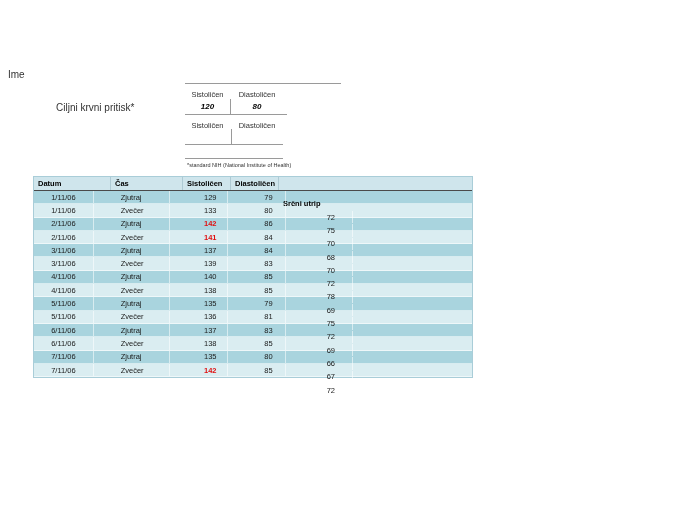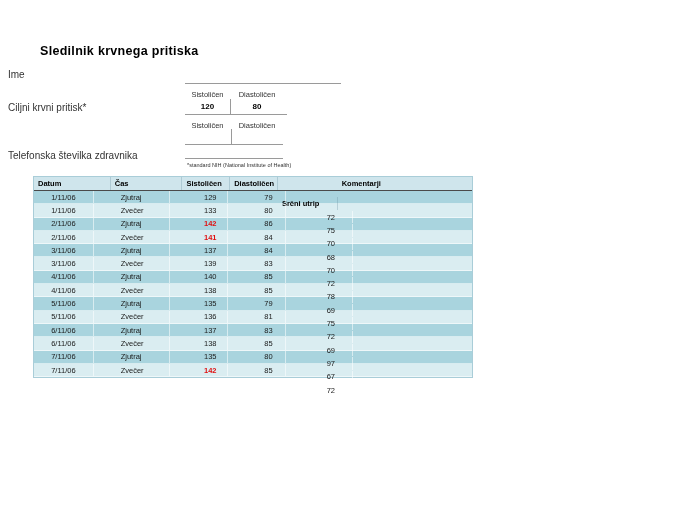--- a/index.html
+++ b/index.html
@@ -15,21 +15,21 @@
   .lbl {
     position:absolute; left:8px; width:183px; text-align:left;
     font-size:10px; color:#333; white-space:nowrap;
   }
   .sublbl {
     position:absolute; font-size:7.5px; color:#333; text-align:center; white-space:nowrap;
   }
   .fieldline { position:absolute; border-bottom:1px solid #9a9a9a; height:13px; }
   .vdivider { position:absolute; width:1px; background:#9a9a9a; }
   .bpval {
-    position:absolute; font-size:8px; font-weight:bold; color:#000; text-align:center;
+    position:absolute; font-size:8px; font-weight:bold; color:#000; text-align:center;font-style:italic;
   }
   .footnote {
     position:absolute; left:187px; top:162px; font-size:5.5px; color:#333; white-space:nowrap;
   }
   
   .btable {
     position:absolute; left:33px; top:176px; width:440px;
     border:1px solid var(--table_border); background:var(--light_row);
     font-size:7.5px;
   }
@@ -53,53 +53,50 @@
   .c-pulse   { width:60px;  justify-content:center;margin-top:40px; }
   .c-comment { width:135px; }
   .h-cell { padding-left:4px; justify-content:flex-start; }
   .alert { color:var(--alert_red); font-weight:bold; }
 </style>
 </head>
 <body>
 
 <div class="page">
 
-  <div class="title">Sledilnik krvnega pritiska</div>
 
   <div class="lbl" style="top:69px;">Ime</div>
   <div class="fieldline" style="left:185px; top:71px; width:156px;"></div>
 
   <div class="sublbl" style="left:185px; top:90px; width:45px;">Sistoličen</div>
   <div class="sublbl" style="left:231px; top:90px; width:52px;">Diastoličen</div>
-  <div class="lbl" style="top:102px;">Ciljni krvni pritisk*</div>
+  <div class="lbl" style="top:102px;margin-left:48px;">Ciljni krvni pritisk*</div>
   <div class="bpval" style="left:185px; top:102px; width:45px;">120</div>
   <div class="bpval" style="left:231px; top:102px; width:52px;">80</div>
   <div class="vdivider" style="left:230px; top:99px; height:16px;"></div>
   <div class="fieldline" style="left:185px; top:102px; width:102px; height:13px;"></div>
 
   <div class="sublbl" style="left:185px; top:121px; width:45px;">Sistoličen</div>
   <div class="sublbl" style="left:231px; top:121px; width:52px;">Diastoličen</div>
   <div class="bpval" style="left:185px; top:133px; width:46px;"></div>
   <div class="bpval" style="left:232px; top:133px; width:51px;"></div>
   <div class="vdivider" style="left:231px; top:129px; height:16px;"></div>
   <div class="fieldline" style="left:185px; top:132px; width:98px; height:13px;"></div>
 
-  <div class="lbl" style="top:150px;">Telefonska številka zdravnika</div>
   <div class="fieldline" style="left:185px; top:146px; width:98px;"></div>
 
   <div class="footnote">*standard NIH (National Institute of Health)</div>
 
   <div class="btable">
     <div class="thead">
       <div class="cell c-date h-cell">Datum</div>
       <div class="cell c-time h-cell">Čas</div>
       <div class="cell c-num h-cell">Sistoličen</div>
       <div class="cell c-num h-cell">Diastoličen</div>
       <div class="cell c-pulse h-cell">Srčni utrip</div>
-      <div class="cell c-comment h-cell">Komentarji</div>
     </div>
     <div>
         <div class="trow">
           <div class="cell c-date">1/11/06</div>
           <div class="cell c-time">Zjutraj</div>
           <div class="cell c-num">129</div>
           <div class="cell c-num">79</div>
           <div class="cell c-pulse">72</div>
           <div class="cell c-comment"></div>
         </div>
@@ -181,21 +178,21 @@
           <div class="cell c-num">137</div>
           <div class="cell c-num">83</div>
           <div class="cell c-pulse">69</div>
           <div class="cell c-comment"></div>
         </div>
         <div class="trow">
           <div class="cell c-date">6/11/06</div>
           <div class="cell c-time">Zvečer</div>
           <div class="cell c-num">138</div>
           <div class="cell c-num">85</div>
-          <div class="cell c-pulse">97</div>
+          <div class="cell c-pulse">66</div>
           <div class="cell c-comment"></div>
         </div>
         <div class="trow">
           <div class="cell c-date">7/11/06</div>
           <div class="cell c-time">Zjutraj</div>
           <div class="cell c-num">135</div>
           <div class="cell c-num">80</div>
           <div class="cell c-pulse">67</div>
           <div class="cell c-comment"></div>
         </div>

